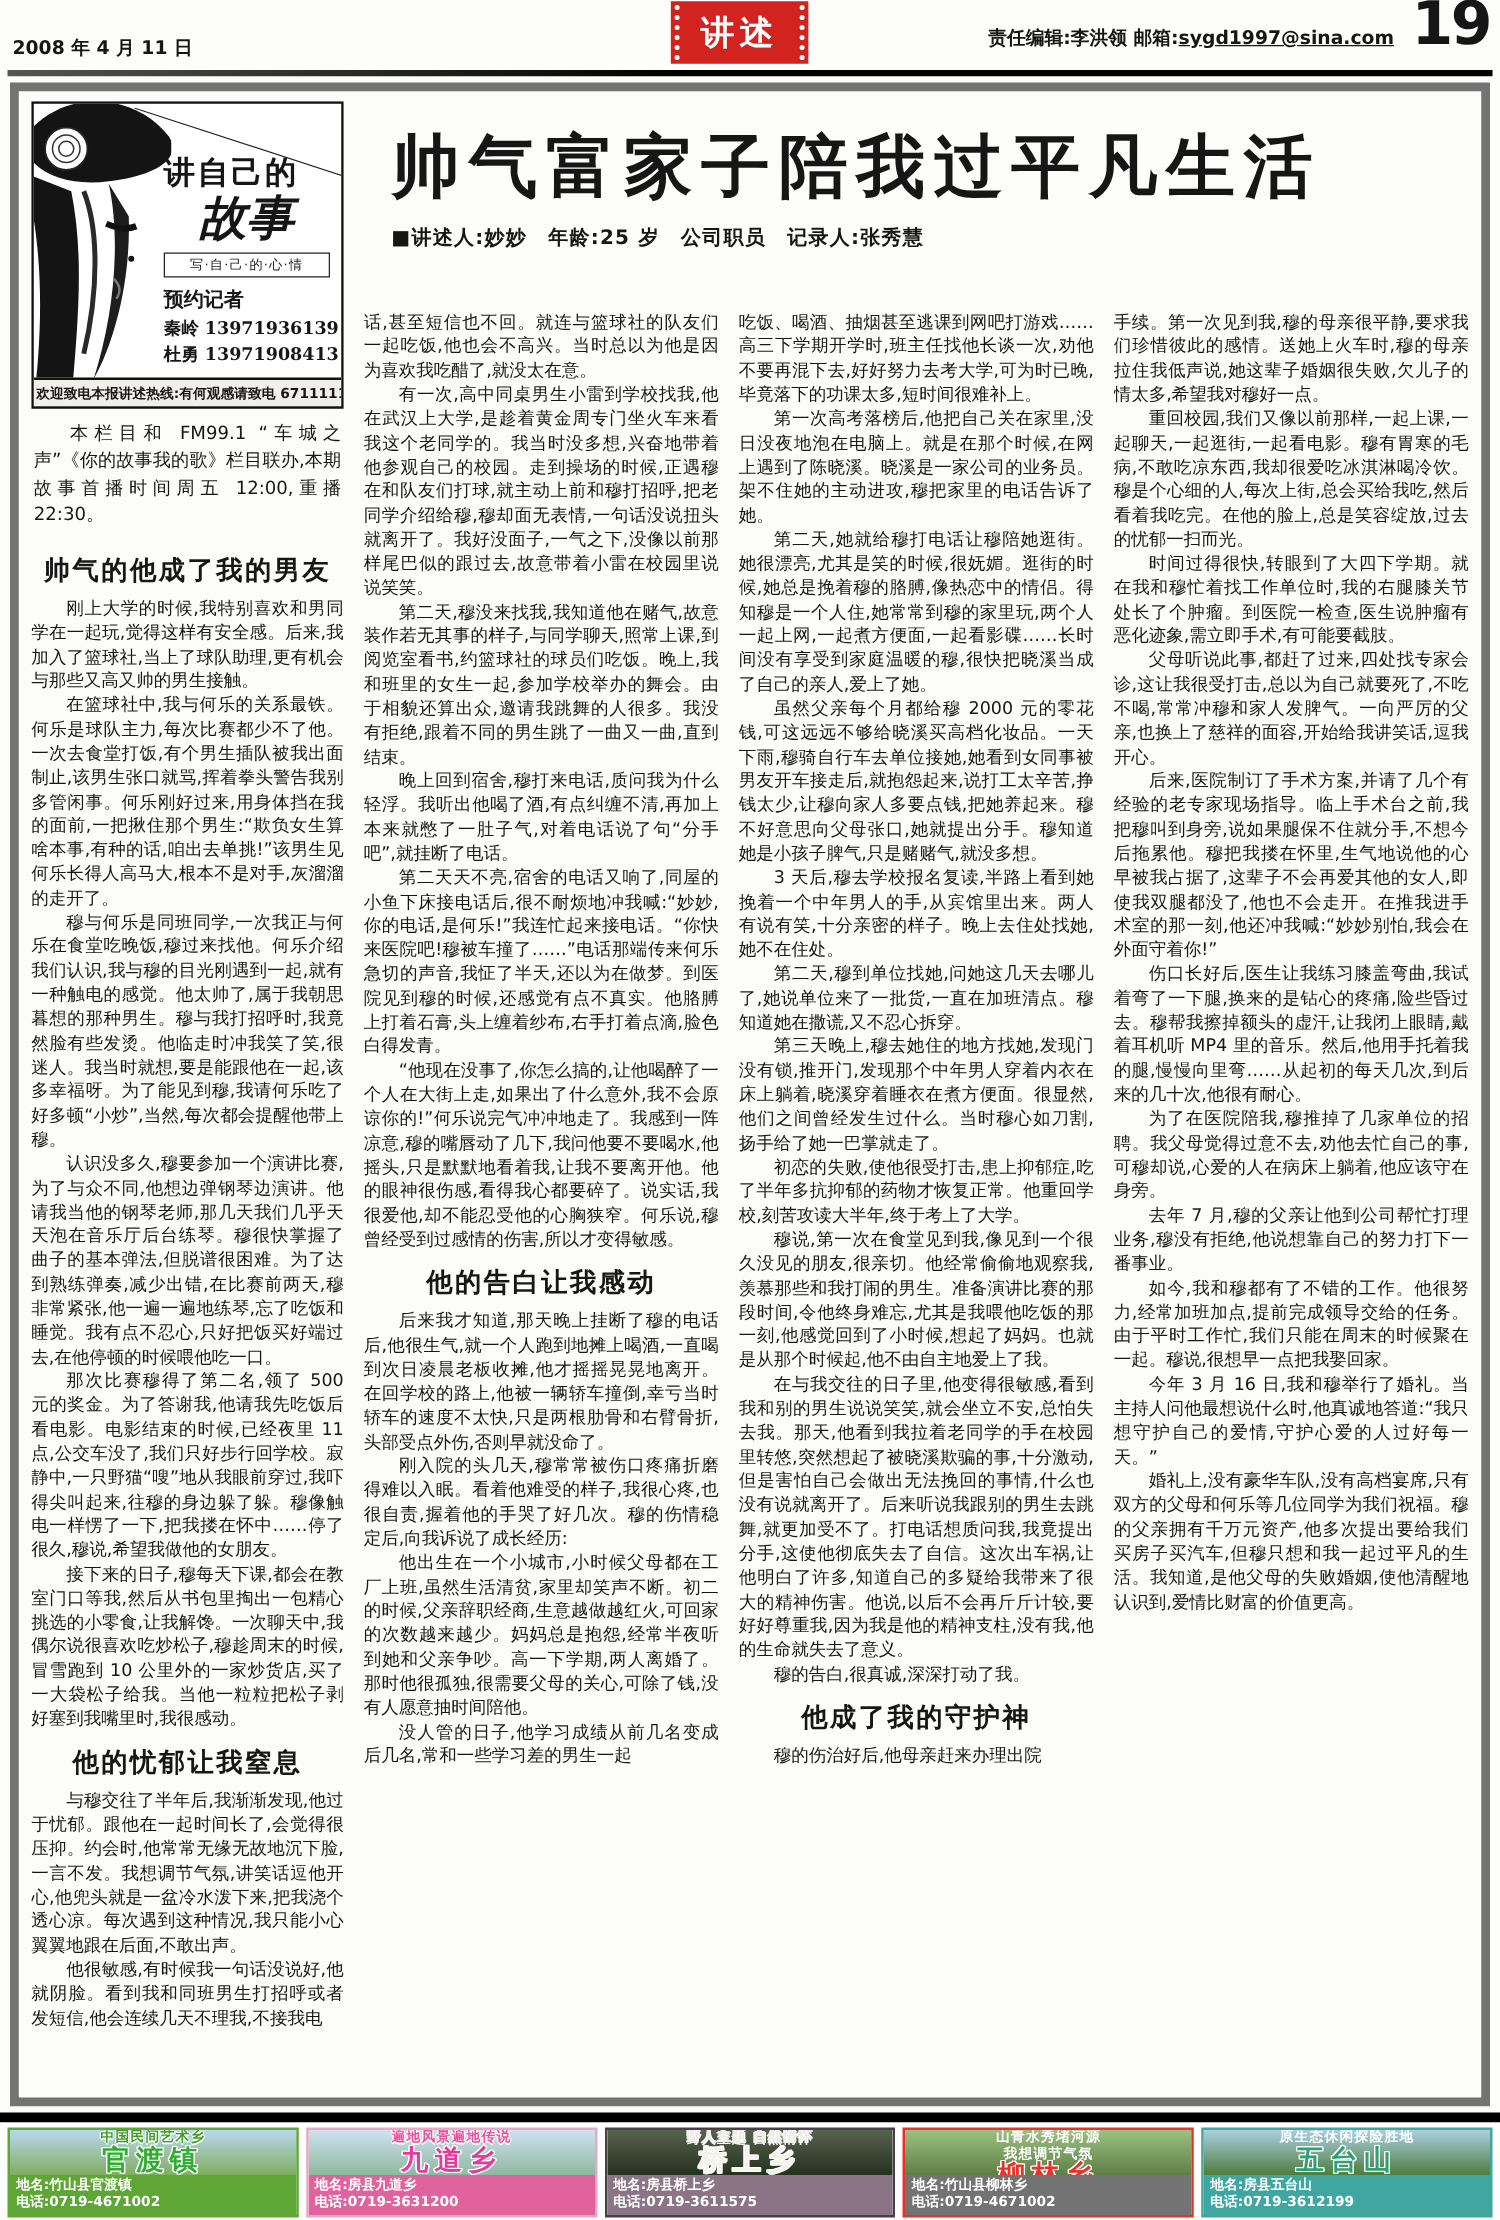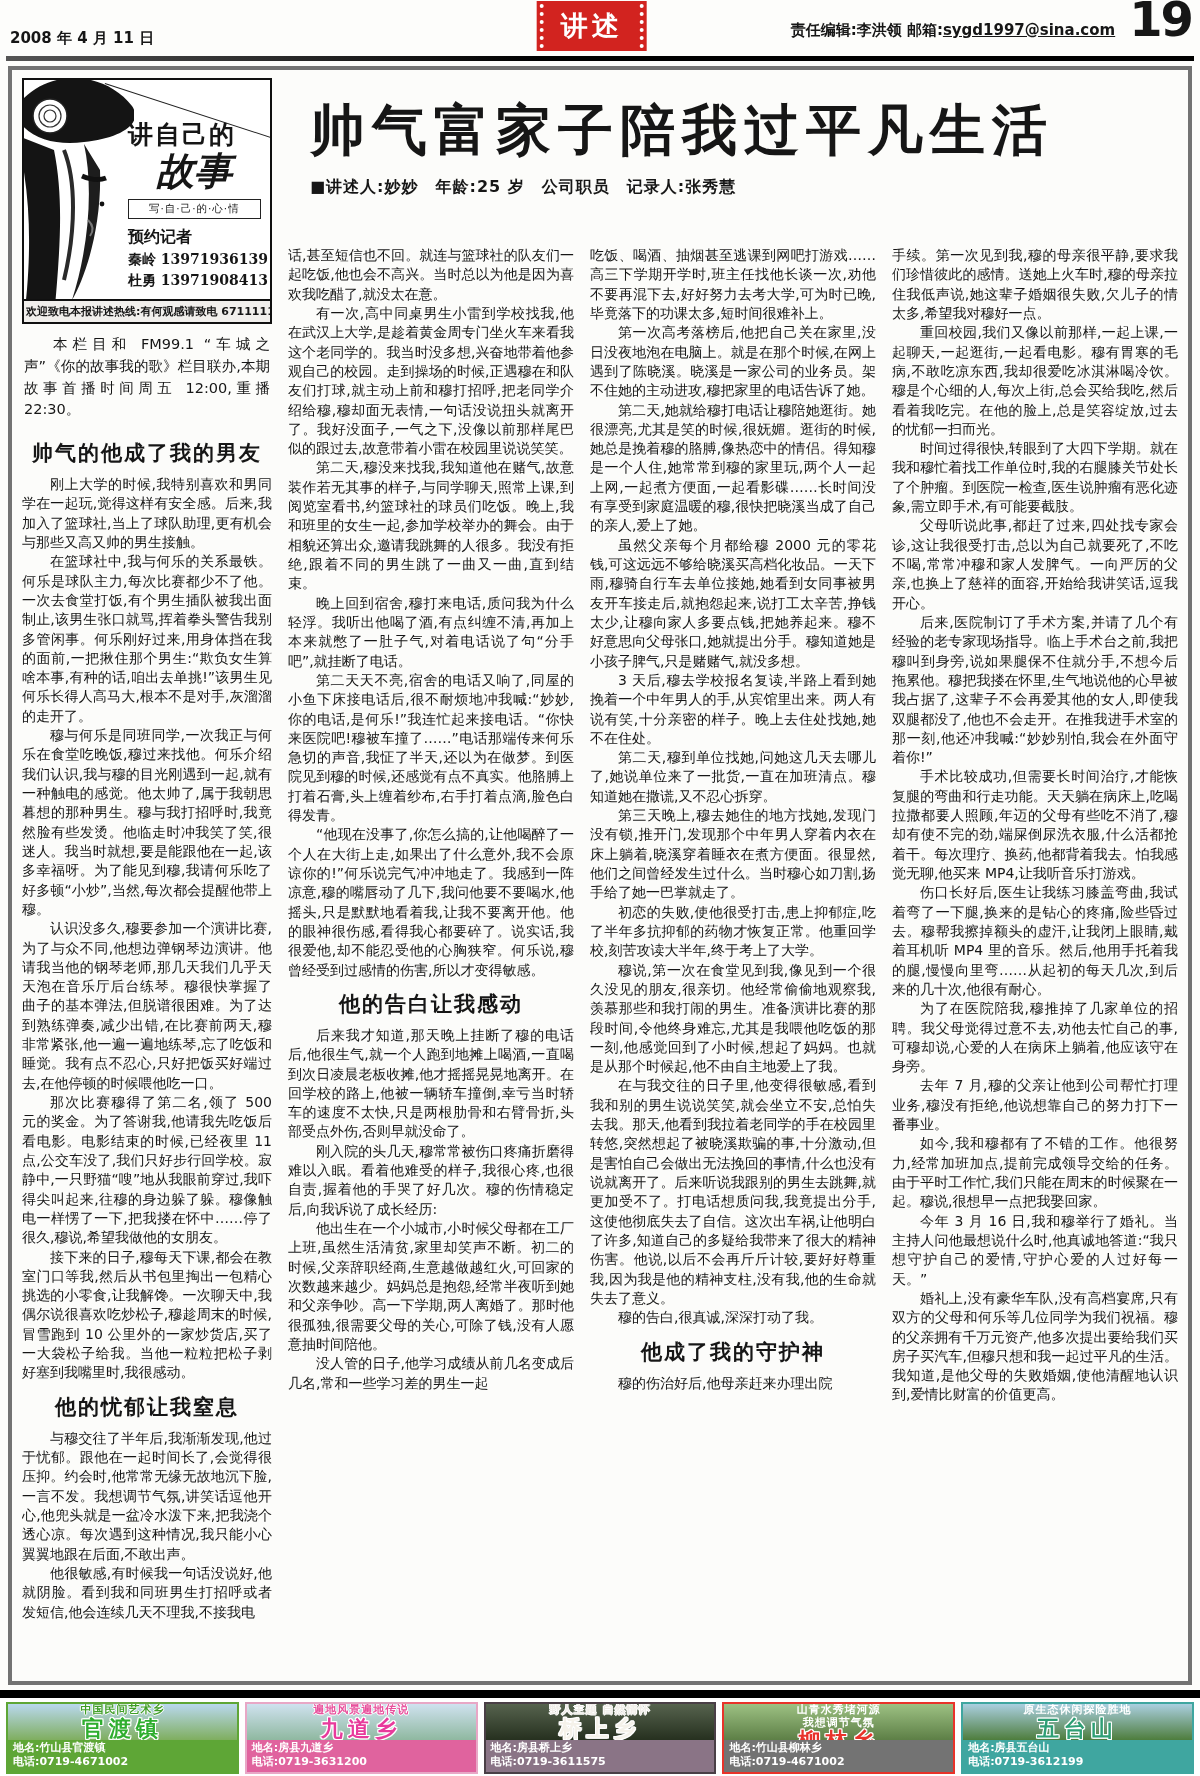--- a/index.html
+++ b/index.html
@@ -21,21 +21,21 @@
     box-shadow:0 0 0 3px #d2231f;
   }
   .hdr-right{margin-left:auto;display:flex;align-items:flex-end;gap:14px;padding-bottom:16px;}
   .hdr-editor{font-size:15px;font-weight:bold;white-space:nowrap;}
   .hdr-editor .mail{text-decoration:underline;}
   .hdr-page{font-size:48px;font-weight:900;line-height:0.85;letter-spacing:-2px;padding-right:2px;font-family:"DejaVu Sans",sans-serif;}
   .hdr-rule{height:5px;margin:0 6px;background:linear-gradient(to right,#555,#000 45%,#000);}
 
   
   .frame{
-    flex:1;margin:5px 8px 0 8px;border:4px solid #737373;background:#fcfcfa;
+    flex:1;margin:5px 8px 0 8px;border:7px solid #737373;background:#fcfcfa;
     padding:8px 10px;display:flex;gap:16px;overflow:hidden;
   }
   .leftcol{width:250px;flex:0 0 250px;display:flex;flex-direction:column;overflow:hidden;}
   .rightwrap{flex:1;display:flex;flex-direction:column;overflow:hidden;}
 
   
   .promo{border:2px solid #101010;background:#fff;position:relative;height:242px;flex:0 0 242px;overflow:hidden;}
   .promo svg{position:absolute;left:0;top:0;}
   .promo-diag{position:absolute;right:-30px;top:34px;width:200px;height:1px;background:#222;transform:rotate(18deg);}
   .promo-text{position:absolute;left:104px;top:38px;width:136px;}
@@ -174,21 +174,20 @@
             <p class="para">穆的告白,很真诚,深深打动了我。</p>
             <h3 class="sec-h">他成了我的守护神</h3>
             <p class="para">穆的伤治好后,他母亲赶来办理出院</p>
           </div>
         <div class="col col-body" id="col-3">
             <p class="para cont">手续。第一次见到我,穆的母亲很平静,要求我们珍惜彼此的感情。送她上火车时,穆的母亲拉住我低声说,她这辈子婚姻很失败,欠儿子的情太多,希望我对穆好一点。</p>
             <p class="para">重回校园,我们又像以前那样,一起上课,一起聊天,一起逛街,一起看电影。穆有胃寒的毛病,不敢吃凉东西,我却很爱吃冰淇淋喝冷饮。穆是个心细的人,每次上街,总会买给我吃,然后看着我吃完。在他的脸上,总是笑容绽放,过去的忧郁一扫而光。</p>
             <p class="para">时间过得很快,转眼到了大四下学期。就在我和穆忙着找工作单位时,我的右腿膝关节处长了个肿瘤。到医院一检查,医生说肿瘤有恶化迹象,需立即手术,有可能要截肢。</p>
             <p class="para">父母听说此事,都赶了过来,四处找专家会诊,这让我很受打击,总以为自己就要死了,不吃不喝,常常冲穆和家人发脾气。一向严厉的父亲,也换上了慈祥的面容,开始给我讲笑话,逗我开心。</p>
             <p class="para">后来,医院制订了手术方案,并请了几个有经验的老专家现场指导。临上手术台之前,我把穆叫到身旁,说如果腿保不住就分手,不想今后拖累他。穆把我搂在怀里,生气地说他的心早被我占据了,这辈子不会再爱其他的女人,即使我双腿都没了,他也不会走开。在推我进手术室的那一刻,他还冲我喊:“妙妙别怕,我会在外面守着你!”</p>
-            <p class="para">手术比较成功,但需要长时间治疗,才能恢复腿的弯曲和行走功能。天天躺在病床上,吃喝拉撒都要人照顾,年迈的父母有些吃不消了,穆却有使不完的劲,端屎倒尿洗衣服,什么活都抢着干。每次理疗、换药,他都背着我去。怕我感觉无聊,他买来 MP4,让我听音乐打游戏。</p>
             <p class="para">伤口长好后,医生让我练习膝盖弯曲,我试着弯了一下腿,换来的是钻心的疼痛,险些昏过去。穆帮我擦掉额头的虚汗,让我闭上眼睛,戴着耳机听 MP4 里的音乐。然后,他用手托着我的腿,慢慢向里弯……从起初的每天几次,到后来的几十次,他很有耐心。</p>
             <p class="para">为了在医院陪我,穆推掉了几家单位的招聘。我父母觉得过意不去,劝他去忙自己的事,可穆却说,心爱的人在病床上躺着,他应该守在身旁。</p>
             <p class="para">去年 7 月,穆的父亲让他到公司帮忙打理业务,穆没有拒绝,他说想靠自己的努力打下一番事业。</p>
             <p class="para">如今,我和穆都有了不错的工作。他很努力,经常加班加点,提前完成领导交给的任务。由于平时工作忙,我们只能在周末的时候聚在一起。穆说,很想早一点把我娶回家。</p>
             <p class="para">今年 3 月 16 日,我和穆举行了婚礼。当主持人问他最想说什么时,他真诚地答道:“我只想守护自己的爱情,守护心爱的人过好每一天。”</p>
             <p class="para">婚礼上,没有豪华车队,没有高档宴席,只有双方的父母和何乐等几位同学为我们祝福。穆的父亲拥有千万元资产,他多次提出要给我们买房子买汽车,但穆只想和我一起过平凡的生活。我知道,是他父母的失败婚姻,使他清醒地认识到,爱情比财富的价值更高。</p>
           </div>
       </div>
     </div>
   </div>

